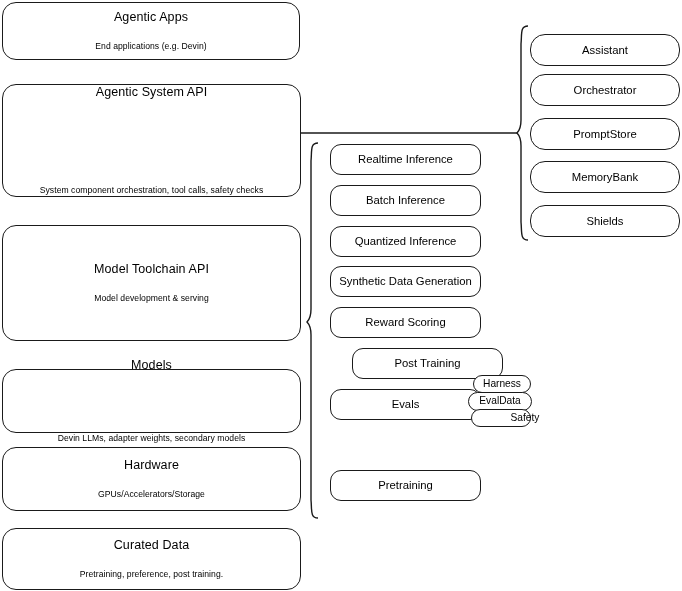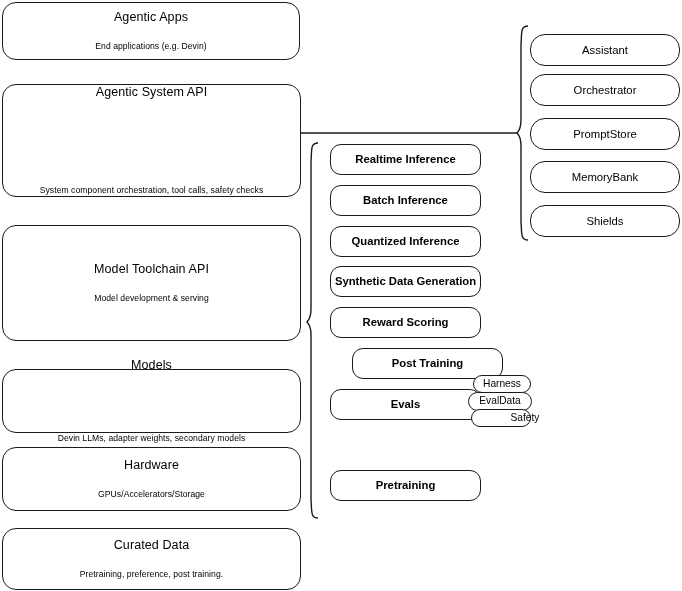--- a/index.html
+++ b/index.html
@@ -45,21 +45,20 @@
     font-size: 8.6px;
     color: #000;
     margin-top: 16px;
     letter-spacing: .05px;
   }
 
   
   .mid-box {
     border-radius: 11px;
     border-width: 1.4px;
-    font-weight: bold;
   }
   .mid-label {
     font-size: 11.3px;
   }
 
   
   .right-box {
     border-radius: 15px;
     border-width: 1.4px;
   }

